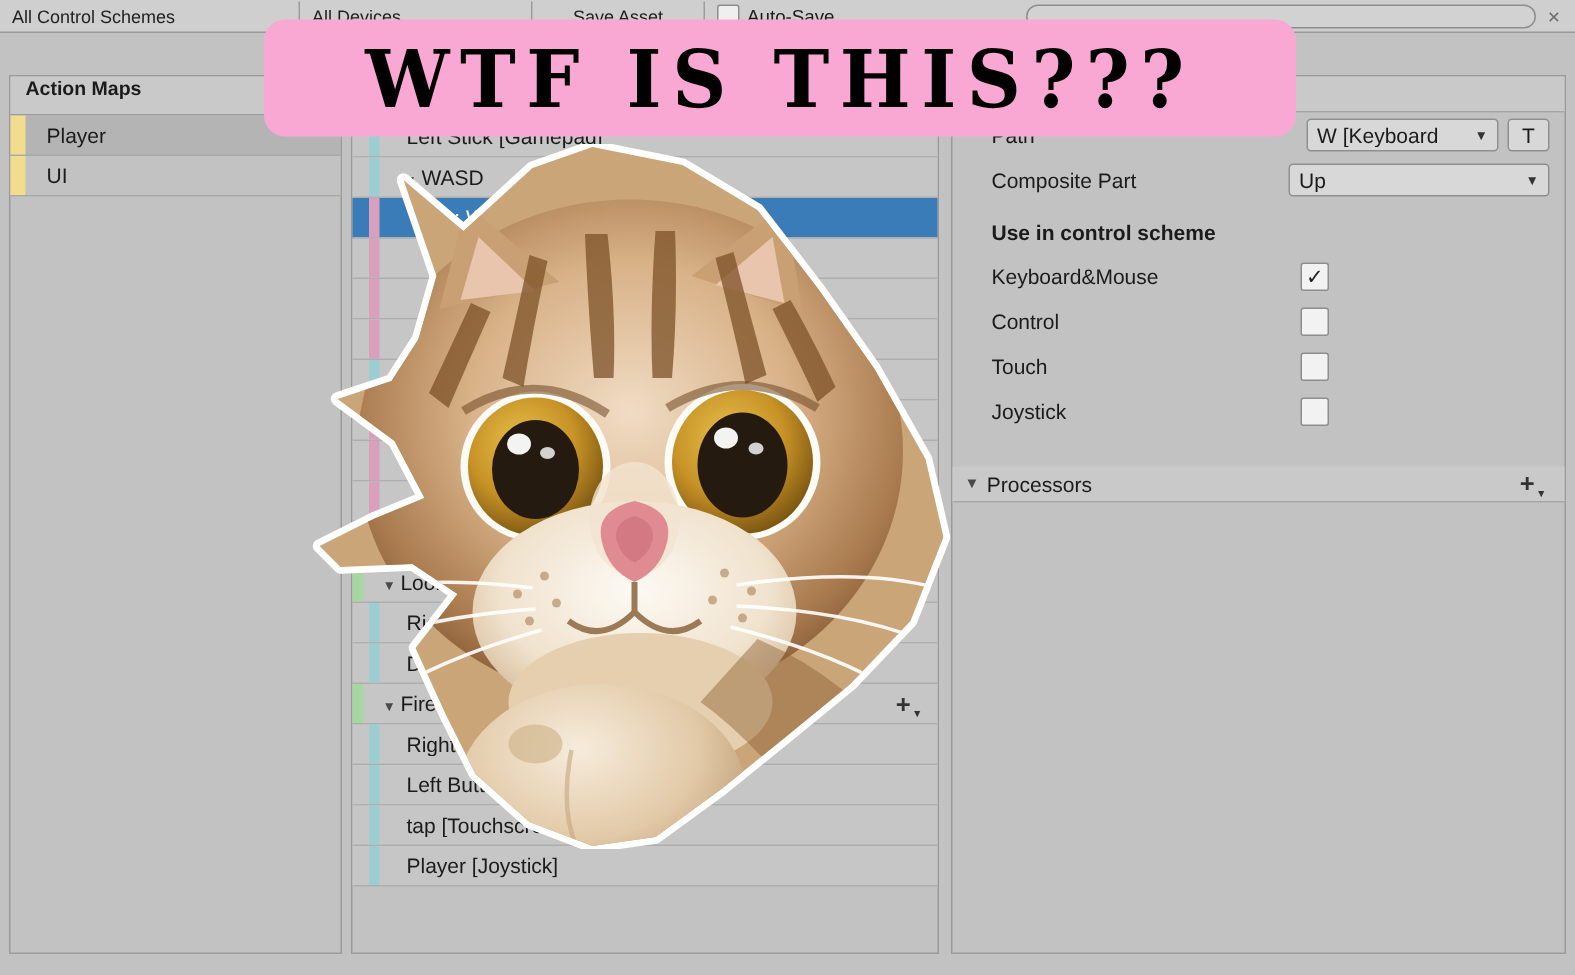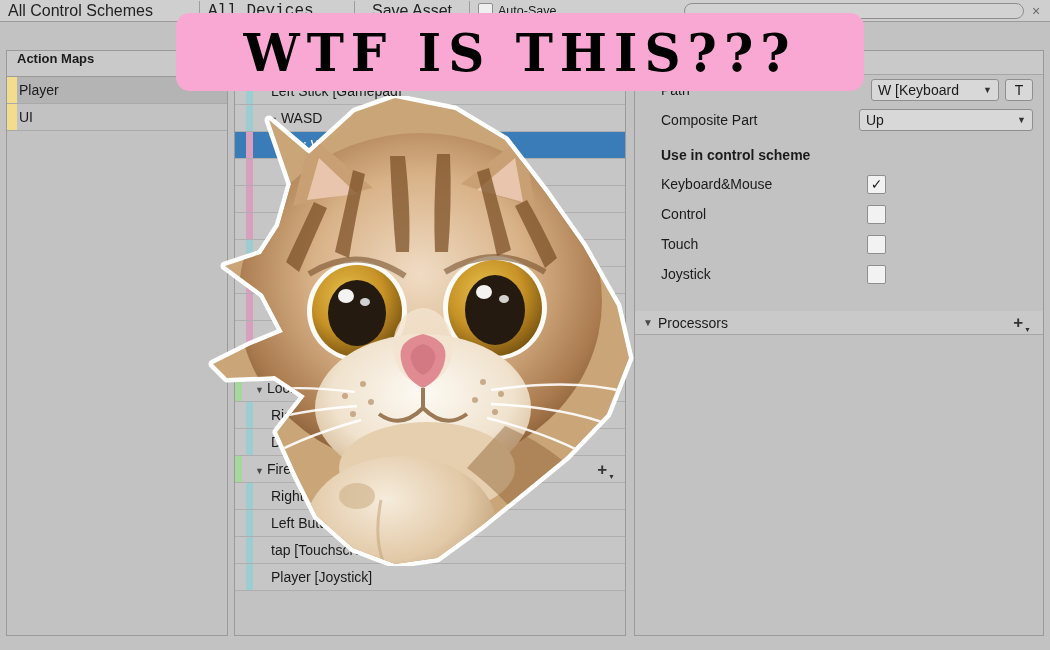--- a/index.html
+++ b/index.html
@@ -28,21 +28,21 @@
     display: flex;
     align-items: center;
     box-sizing: border-box;
   }
   .tb-btn {
     height: 20px;
     display: flex;
     align-items: center;
     padding: 0 8px;
     border-right: 1px solid #9d9d9d;
-    font-size: 16px;
+    font-size: 12px;
     color: #222;
     white-space: nowrap;
     box-sizing: border-box;
   }
   .tb-check {
     display: flex;
     align-items: center;
     gap: 5px;
     padding: 0 8px;
     height: 20px;
@@ -109,21 +109,21 @@
     background: #c2c2c2;
     box-sizing: border-box;
   }
   .map-row.selected { background: #b4b4b4; }
   .map-accent {
     width: 10px;
     height: 100%;
     background: #f1dd8d;
     flex: 0 0 10px;
   }
-  .map-label { padding-left: 2px; font-size: 14px; }
+  .map-label { padding-left: 14px; font-size: 14px; }
 
   
   .tree { position: relative; }
   .tree-row {
     height: 27px;
     display: flex;
     align-items: center;
     border-bottom: 1px solid #aeaeae;
     background: #c6c6c6;
     box-sizing: border-box;
@@ -283,21 +283,21 @@
     transform: scaleY(1.06);
   }
 </style>
 </head>
 <body>
 
 <div class="toolbar">
   <div class="tb-btn" style="width:200px;">
     <span>All Control Schemes</span>
   </div>
-  <div class="tb-btn" style="width:155px;font-family:Liberation Mono, monospace;">
+  <div class="tb-btn" style="width:155px;">
     <span>All Devices</span>
   </div>
   <div class="tb-btn" style="width:115px;justify-content:center;">
     <span>Save Asset</span>
   </div>
   <div class="tb-check">
     <span class="tb-box"></span>
     <span>Auto-Save</span>
   </div>
   <div class="tb-search">

